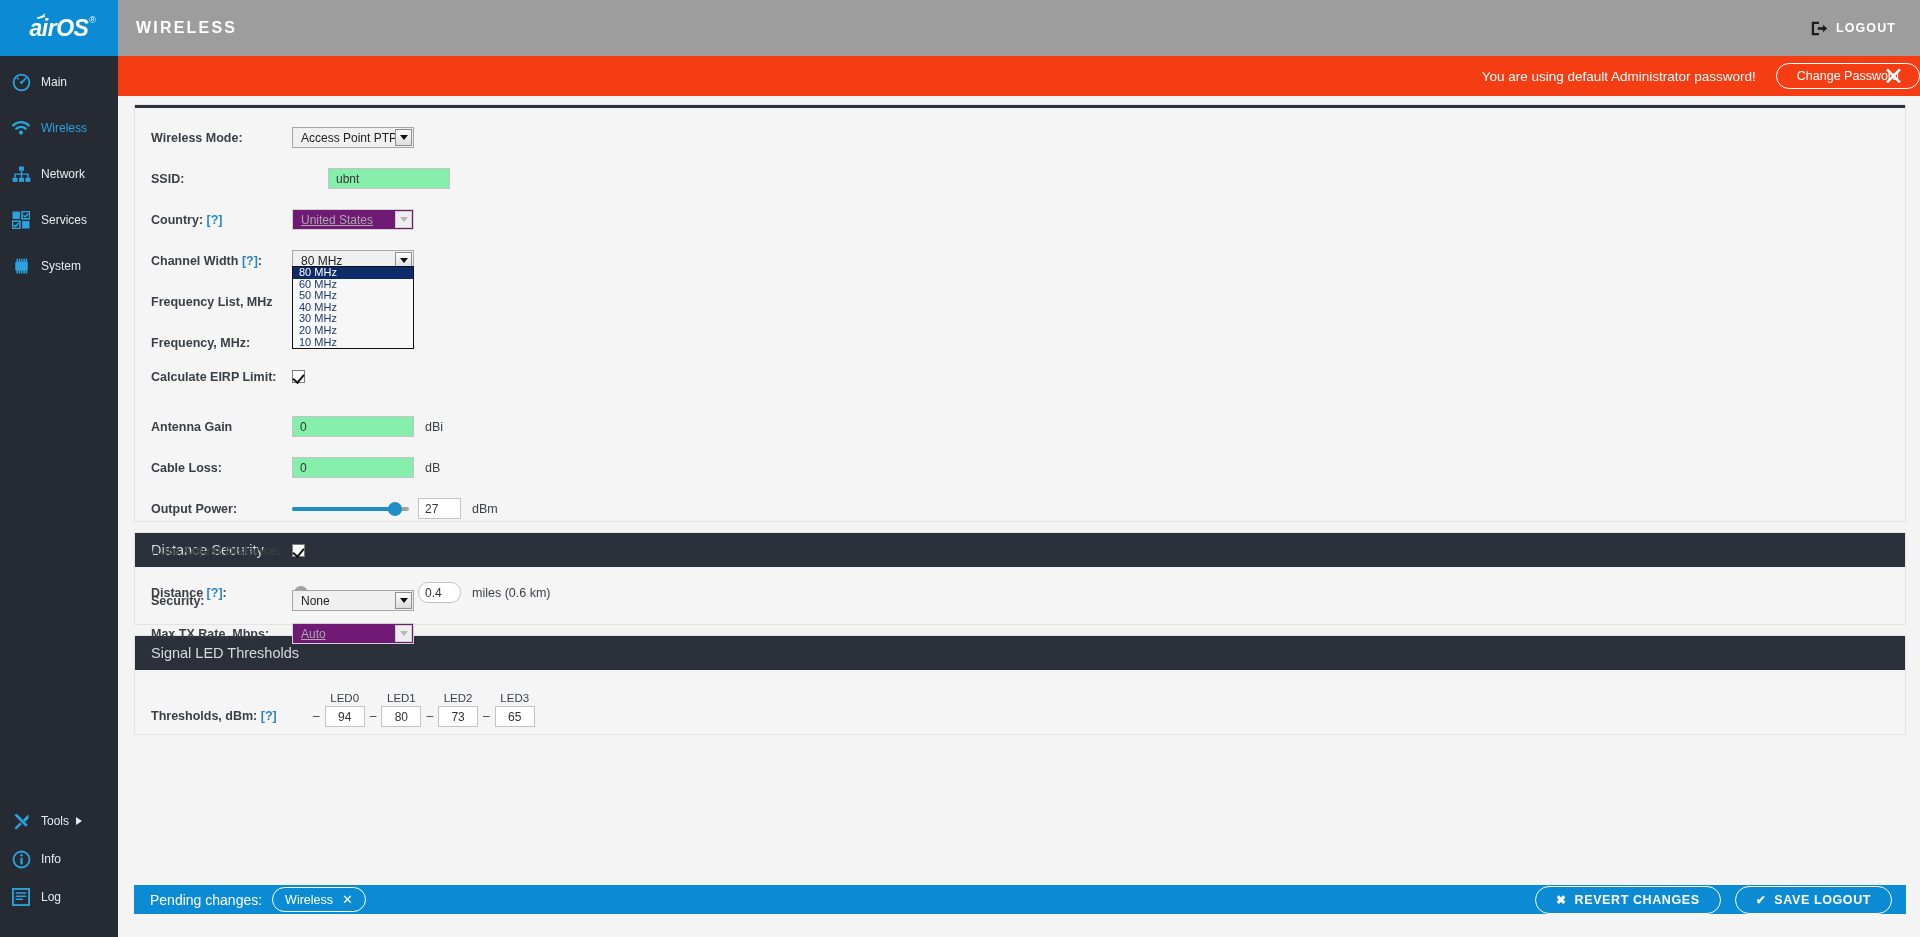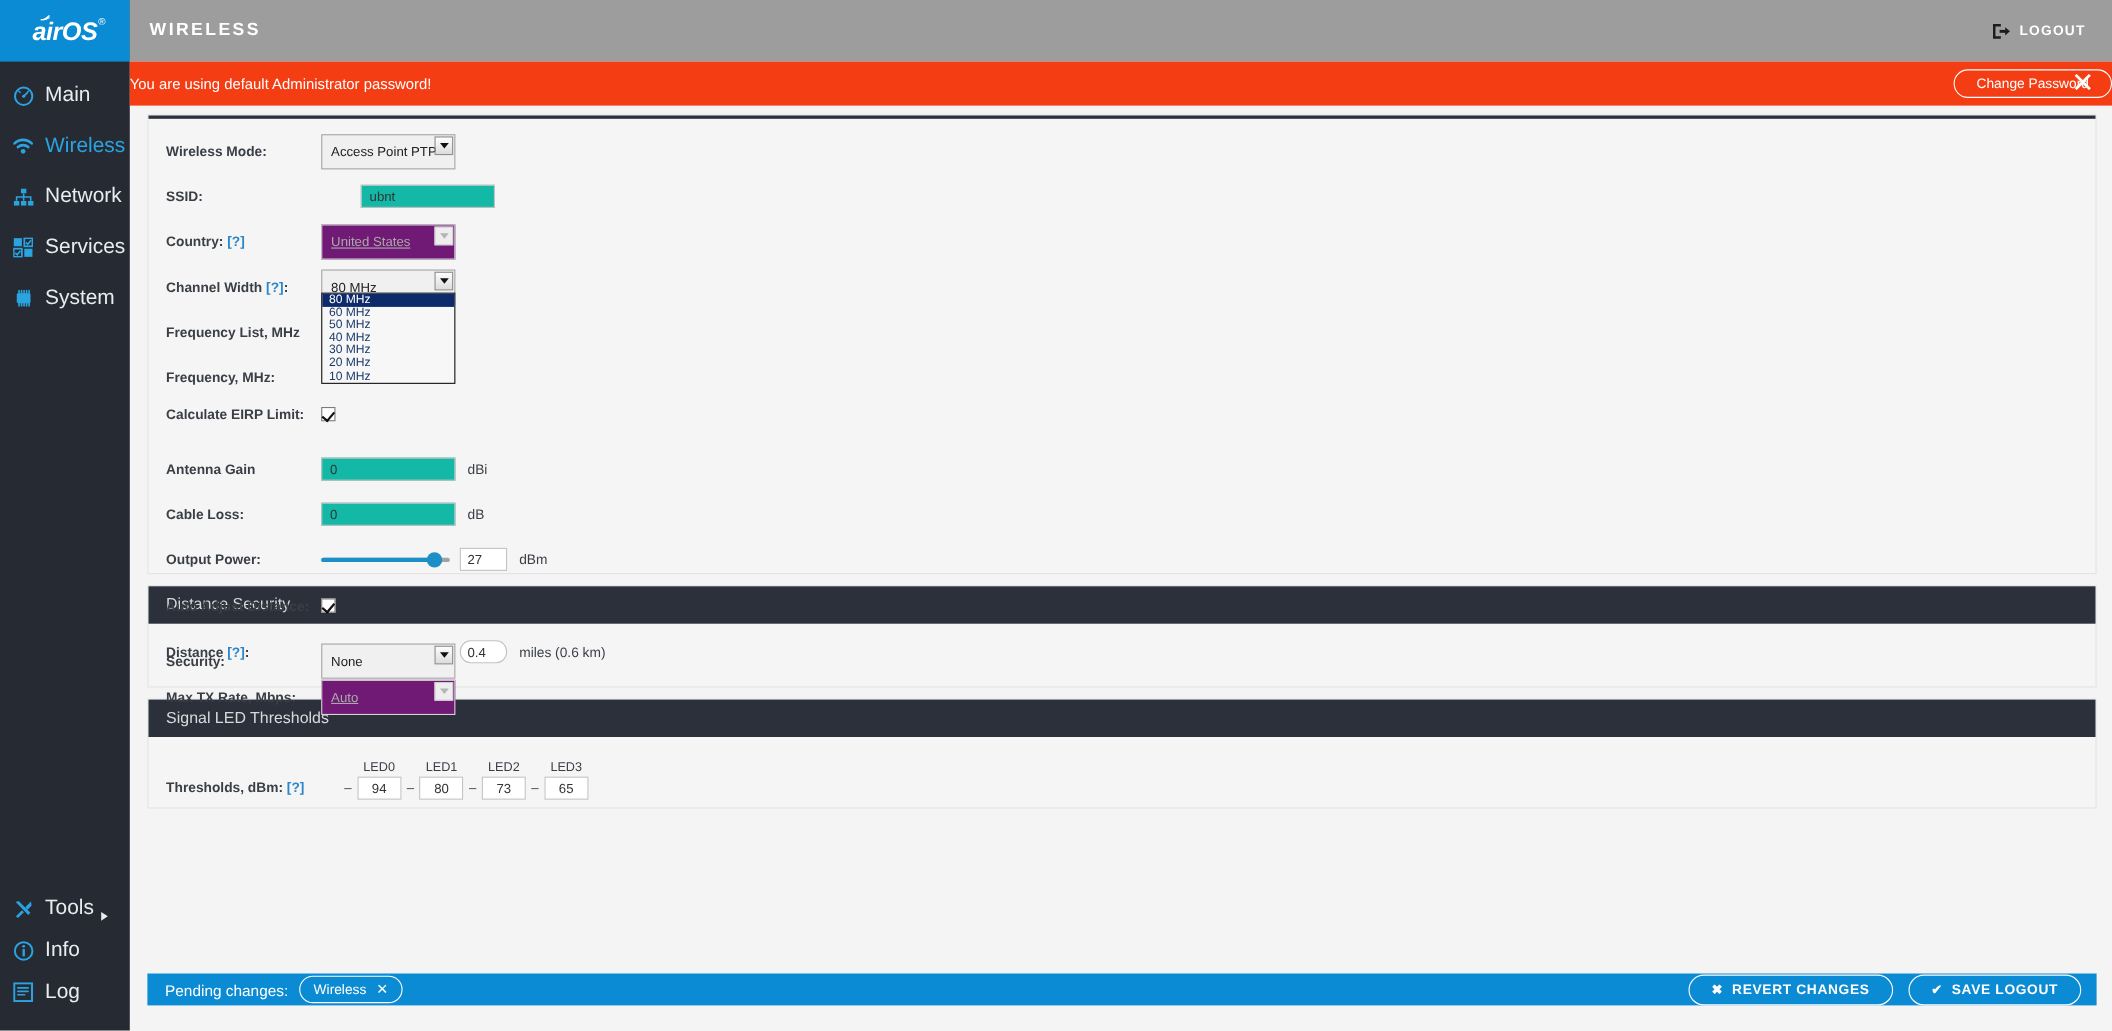--- a/index.html
+++ b/index.html
@@ -31,24 +31,24 @@
   #logo .logo-text .reg {
     font-size: 9px; position: absolute; top: 0px; right: -7px;
     font-style: normal; font-weight: normal;
   }
   #logo .logo-wave {
     position: absolute; left: 6px; top: -6px;
     width: 14px; height: 10px;
   }
   .nav-list { margin-top: 10px; }
   .nav-item {
-    display: flex; align-items: flex-end;
+    display: flex; align-items: center;
     height: 32px; padding-left: 10px;
     margin-bottom: 0px; cursor: pointer;
-    color: #e9ecef; font-size: 19px;
+    color: #e9ecef; font-size: 12px;
   }
   .nav-item.active { color: #2aa3e0; }
   .nav-item .nav-ico {
     width: 22px; height: 22px; margin-right: 9px;
     display: flex; align-items: center; justify-content: center;
     flex: 0 0 22px;
   }
   .nav-spacer { height: 14px; }
   #nav-bottom { position: absolute; bottom: 18px; left: 0; width: 118px; }
   #nav-bottom .nav-item { margin-bottom: 6px; }
@@ -76,21 +76,21 @@
     color: #ffffff; font-size: 12.5px; font-weight: bold;
     letter-spacing: 1.1px;
   }
   #logout .lo-ico { margin-right: 8px; display: flex; }
 
   
   #alert {
     position: absolute; left: 118px; top: 56px;
     width: 1802px; height: 40px;
     background: #f53d14;
-    display: flex; align-items: center; justify-content: space-between;
+    display: flex; align-items: center; justify-content: flex-end;
   }
   #alert .alert-text {
     color: #ffffff; font-size: 13.5px;
   }
   #alert .alert-btn {
     margin-left: 20px;
     border: 1.5px solid #ffffff; border-radius: 14px;
     color: #ffffff; background: transparent;
     font-family: inherit; font-size: 12.5px;
     padding: 5px 20px; cursor: pointer;
@@ -123,21 +123,21 @@
   }
   .flabel {
     width: 141px; flex: 0 0 141px; padding-left: 0px;
     color: #3a3f45; font-size: 12.5px; font-weight: bold;
   }
   .flabel .hint { color: #2a86c8; font-weight: bold; cursor: pointer; }
   .funit { margin-left: 11px; color: #3a3f45; font-size: 12.5px; }
 
   
   .sel {
-    position: relative; width: 122px; height: 32px;
+    position: relative; width: 122px; height: 21px;
     background: #f0f0f0;
     border: 1px solid #a6a6a6;
     display: flex; align-items: center;
     font-size: 12px; color: #222; cursor: pointer;
   }
   .sel .sel-val { padding-left: 8px; }
   .sel .sel-arrow {
     position: absolute; right: 1px; top: 1px;
     width: 17px; height: 17px;
     background: linear-gradient(#fdfdfd, #dcdcdc);
@@ -153,21 +153,21 @@
   .sel.disabled {
     background: #701a75; border-color: #d3d3d3; color: #a9a9a9; text-decoration: underline;
   }
   .sel.disabled .sel-arrow {
     background: #eee; border-color: #cfcfcf;
   }
   .sel.disabled .sel-arrow i { border-top-color: #b5b5b5; }
 
   .txt {
     width: 122px; height: 21px;
-    background: #14b8a6; border: 1px solid #c3c3c3;
+    background: #86efac; border: 1px solid #c3c3c3;
     font-family: inherit; font-size: 12px; color: #333;
     padding-left: 7px;
   }
 
   
   .dd-pop {
     position: absolute; left: 141px; top: 21px;
     width: 122px;
     background: #f7f7f7;
     border: 1px solid #111;

